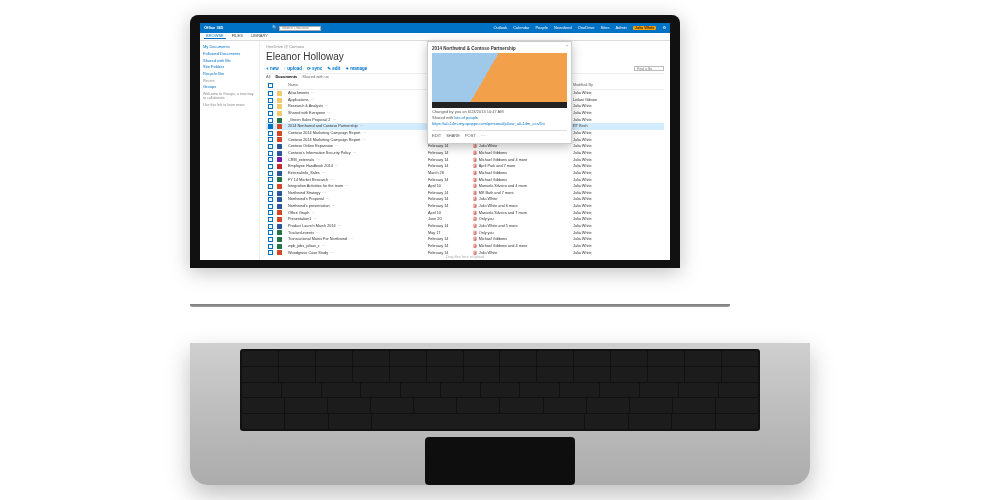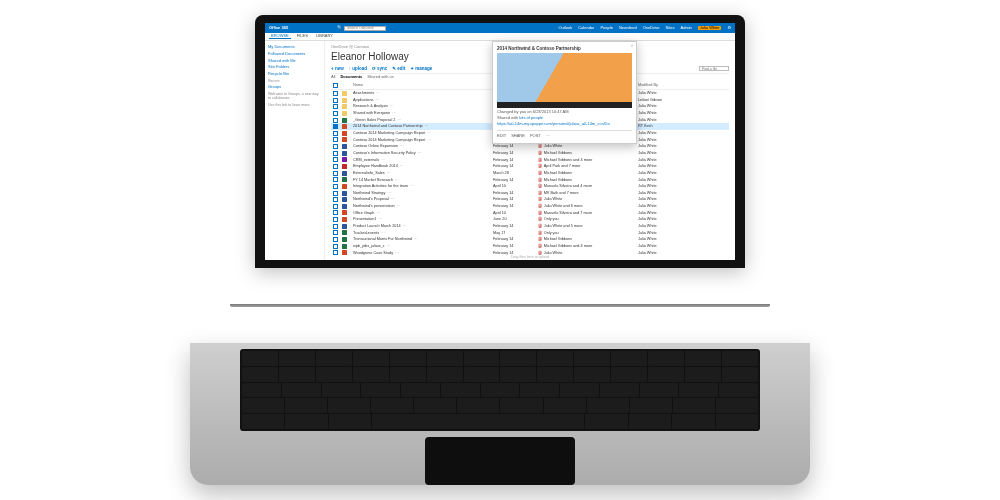--- a/index.html
+++ b/index.html
@@ -13,21 +13,21 @@
     justify-content: center;
     overflow: hidden;
   }
   
   .laptop {
     width: 620px;
     height: 470px;
     position: relative;
     display: flex;
     flex-direction: column;
-    align-items: center;
+    align-items: flex-start;
     gap: 36px;
   }
   .screen-frame {
     width: 490px;
     height: 310px;
     background: #111;
     border-radius: 8px 8px 0 0;
     padding: 8px 10px;
     box-shadow: 0 4px 20px rgba(0,0,0,.25);
   }

